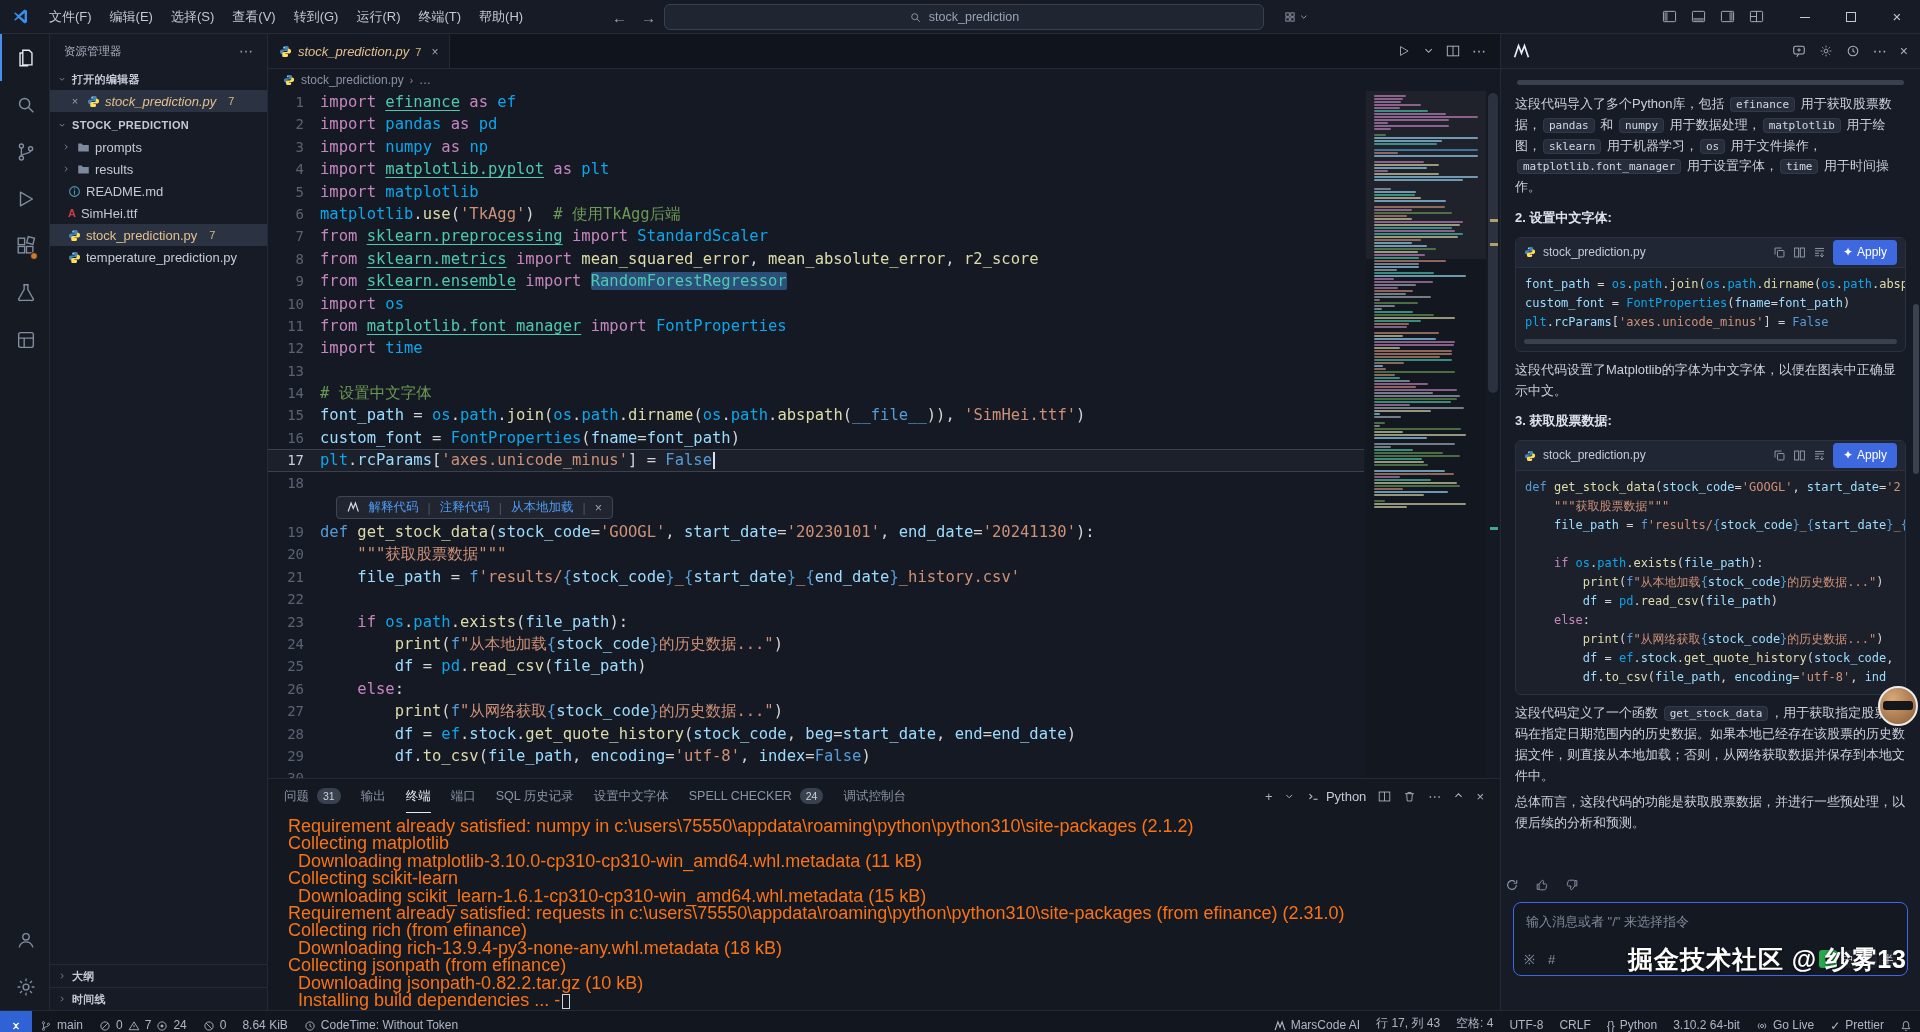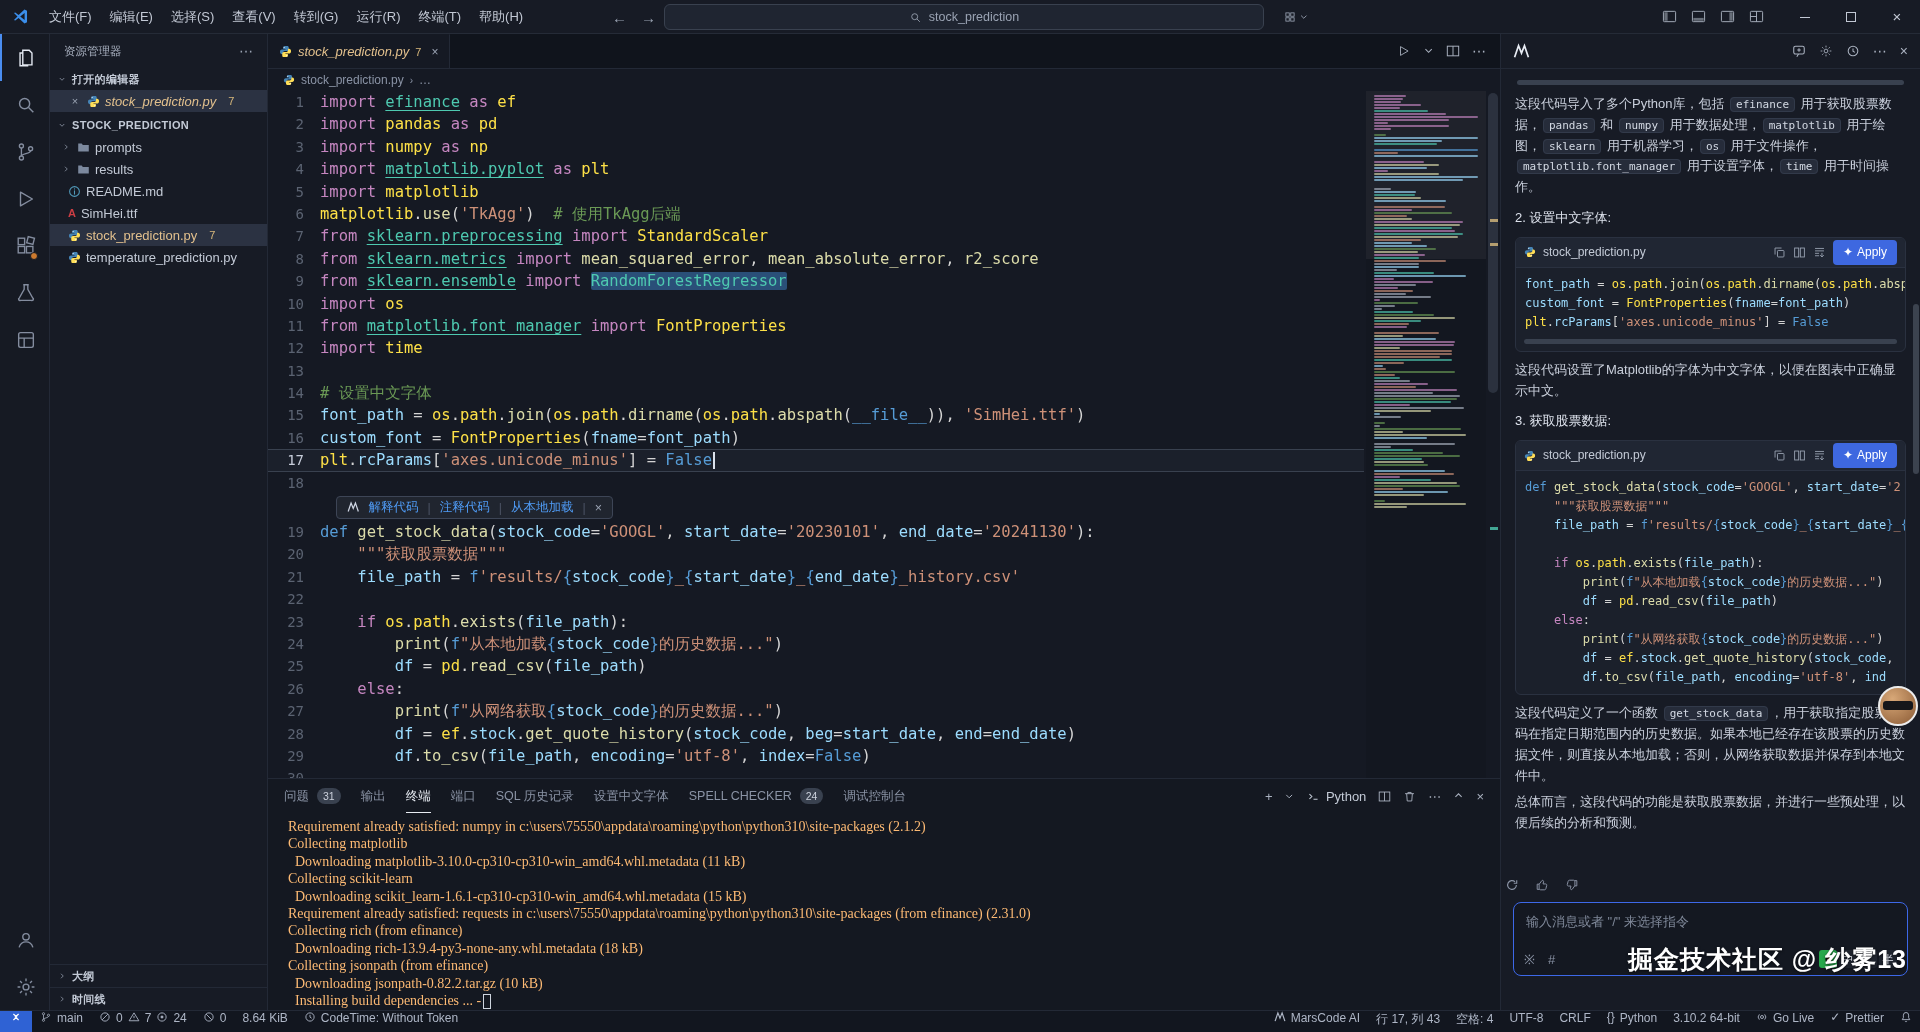--- a/index.html
+++ b/index.html
@@ -49,21 +49,21 @@
   .tab .tab-close{color:#9aa3b3;font-size:12px;margin-left:4px}
   .tab-actions{margin-left:auto;display:flex;align-items:center;gap:12px;padding-right:14px;color:#aab2c0;font-size:14px}
   .breadcrumb{height:22px;display:flex;align-items:center;gap:6px;padding:0 15px;color:#8a93a5;font-size:12px;background:#151923}
   
   .code-area{flex:1;position:relative;overflow:hidden;font-family:"DejaVu Sans Mono",monospace;font-size:15.5px}
   .code-lines{position:absolute;inset:0;padding-right:136px}
   .code-row{display:flex;height:22.4px;line-height:22.4px;white-space:pre}
   .code-row .ln{width:52px;text-align:right;padding-right:16px;color:#5b6372;flex:none;font-size:14px}
   .code-row.current{background:rgba(110,128,160,.07);box-shadow:inset 0 1px 0 #39414f,inset 0 -1px 0 #39414f}
   .code-row.current .ln{color:#c8cedb}
-  .tk-k{color:#c586c0}.tk-d{color:#569cd6}.tk-m{color:#fde047}
+  .tk-k{color:#c586c0}.tk-d{color:#569cd6}.tk-m{color:#0ea5e9}
   .tk-mu{color:#4ec9b0;text-decoration:underline;text-underline-offset:3px}
   .tk-v{color:#9cdcfe}.tk-f{color:#dcdcaa}.tk-s{color:#ce9178}.tk-c{color:#6a9955}
   .tk-p,.tk-t{color:#d4d4d4}
   .tk-msel{color:#4ec9b0;background:#2a4f78;border-radius:2px}
   .cursor{display:inline-block;width:2px;height:17px;background:#dbe1ec;vertical-align:middle;margin-left:1px}
   .widget-row{height:27px;display:flex;align-items:center;padding-left:68px}
   .inline-chat{display:flex;align-items:center;gap:9px;background:#20252f;border:1px solid #3d4556;border-radius:4px;padding:2px 10px;font-size:12.5px;font-family:"Liberation Sans",sans-serif;color:#cfd6e4}
   .inline-chat .link{color:#4f9cf7;cursor:pointer}
   .inline-chat .sep{color:#4a5263}
   .inline-chat .x{color:#9aa3b3}
@@ -75,31 +75,31 @@
   .scroll-v .thumb{position:absolute;top:2px;right:2px;width:10px;height:300px;background:rgba(125,136,158,.22);border-radius:5px}
   .ruler-mark{position:absolute;right:2px;width:8px;height:3px;background:#d7ba7d;opacity:.8}
   
   .panel{height:232px;border-top:1px solid #232936;background:#141821;display:flex;flex-direction:column}
   .panel-tabs{height:34px;display:flex;align-items:center;padding:0 16px;gap:20px;color:#8a93a5;font-size:12.5px;flex:none}
   .panel-tab{display:flex;gap:8px;align-items:center;height:100%;cursor:pointer;white-space:nowrap}
   .panel-tab.active{color:#e8ecf3;box-shadow:inset 0 -1px 0 #e8ecf3}
   .pt-badge{background:#39414f;color:#ccd2dd;border-radius:9px;padding:0 6px;font-size:10.5px;height:16px;line-height:16px}
   .panel-actions{margin-left:auto;display:flex;gap:12px;align-items:center;color:#aab2c0;font-size:13px}
   .panel-actions .term-entry{display:flex;align-items:center;gap:6px;color:#c3cad6}
-  .terminal{flex:1;padding:5px 0 0 20px;font-family:Liberation Serif, serif;font-size:14px;line-height:17.4px;color:#fdba74;white-space:pre;overflow:hidden}
+  .terminal{flex:1;padding:5px 0 0 20px;font-family:Liberation Sans, sans-serif;font-size:18px;line-height:17.4px;color:#f97316;white-space:pre;overflow:hidden}
   .term-cursor{display:inline-block;width:8px;height:15px;border:1px solid #ced4de;vertical-align:middle;margin-left:2px}
   
   .ai-panel{width:420px;background:#171b25;border-left:1px solid #232936;display:flex;flex-direction:column;position:relative}
   .ai-header{height:35px;display:flex;align-items:center;padding:0 12px;border-bottom:1px solid #232936;flex:none}
   .ai-logo{color:#e8ecf4;font-size:17px}
   .ai-header-icons{margin-left:auto;display:flex;gap:13px;color:#aab2c0;font-size:14px}
   .ai-content{flex:1;overflow:hidden;padding:8px 14px 0 14px;font-size:13px;line-height:1.6;color:#c9cfdb}
   .hbar{height:5px;background:#39414f;border-radius:3px;margin:3px 2px 9px}
   .chip{background:#262c3a;border:1px solid #323a4a;border-radius:4px;padding:0 5px;font-family:"DejaVu Sans Mono",monospace;font-size:11px;color:#d3d9e3;margin:0 2px;white-space:nowrap}
-  .ai-heading{margin:10px 0 6px;color:#dde2ec;font-weight:normal}
+  .ai-heading{margin:10px 0 6px;color:#dde2ec;font-weight:bold}
   .ai-para{margin:4px 0 6px}
   .ai-card{background:#1b202b;border:1px solid #2a3140;border-radius:6px;margin:8px 0;overflow:hidden}
   .ai-card-header{height:30px;display:flex;align-items:center;gap:7px;padding:0 8px;background:#202633;border-bottom:1px solid #2a3140;font-size:12px;color:#c3cad6}
   .ai-card-header .hspacer{flex:1}
   .ai-card-header .h-ic{color:#9aa3b3;font-size:13px}
   .apply-btn{background:#3e68e0;color:#fff;border-radius:4px;padding:3px 10px;font-size:12px;display:flex;gap:4px;align-items:center;cursor:pointer}
   .ai-code{padding:7px 9px;font-family:"DejaVu Sans Mono",monospace;font-size:12px;line-height:19px;white-space:pre;color:#d4d4d4;overflow:hidden}
   .card-hbar{height:5px;background:#39414f;border-radius:3px;margin:0 8px 7px}
   .ai-actions{display:flex;gap:16px;padding:8px 4px 10px;color:#8a93a5;font-size:14px}
   .ai-input-wrap{flex:none;padding:0 12px 34px;position:relative}
@@ -107,21 +107,21 @@
   .ai-input-bottom{position:absolute;left:10px;right:10px;bottom:7px;display:flex;align-items:center;gap:13px;color:#8a93a5;font-size:13px}
   .ime-chips{margin-left:auto;display:flex;gap:2px;align-items:center}
   .ime-chip{height:18px;min-width:18px;background:#20252f;border-radius:3px;display:flex;align-items:center;justify-content:center;font-size:11px;color:#e6eaf2;padding:0 3px}
   .ime-chip.green{background:#27a84c}
   .watermark{position:absolute;right:13px;bottom:34px;font-size:25px;font-weight:bold;color:#fff;text-shadow:0 1px 3px rgba(0,0,0,.65);letter-spacing:1px;pointer-events:none;z-index:6;white-space:nowrap}
   .wm-avatar{position:absolute;right:2px;top:652px;width:40px;height:40px;border-radius:50%;background:radial-gradient(circle at 35% 30%,#d8a878,#8a5a34);border:2px solid #ececec;z-index:5}
   .wm-avatar:after{content:"";position:absolute;left:3px;right:3px;top:13px;height:9px;background:#15161a;border-radius:3px}
   .ai-scrollthumb{position:absolute;right:1px;top:270px;width:6px;height:170px;background:#3c434f;border-radius:3px}
   
   .statusbar{position:absolute;left:0;right:0;bottom:0;height:22px;background:#12161f;border-top:1px solid #232936;display:flex;align-items:center;font-size:12px;color:#aeb6c6;z-index:20}
-  .sb-item{display:flex;align-items:flex-start;gap:5px;padding:0 8px;height:100%;white-space:nowrap;cursor:pointer}
+  .sb-item{display:flex;align-items:flex-end;gap:5px;padding:0 8px;height:100%;white-space:nowrap;cursor:pointer}
   .sb-item.remote{background:#2f62d4;color:#fff;padding:0 10px}
   .sb-group{display:flex;height:100%}
   .sb-right{margin-left:auto}
 </style>
 </head>
 <body>
 
 <div class="titlebar">
   <span class="ic tb-logo" id="tbLogo">
       <svg viewBox="0 0 24 24" width="1em" height="1em">

